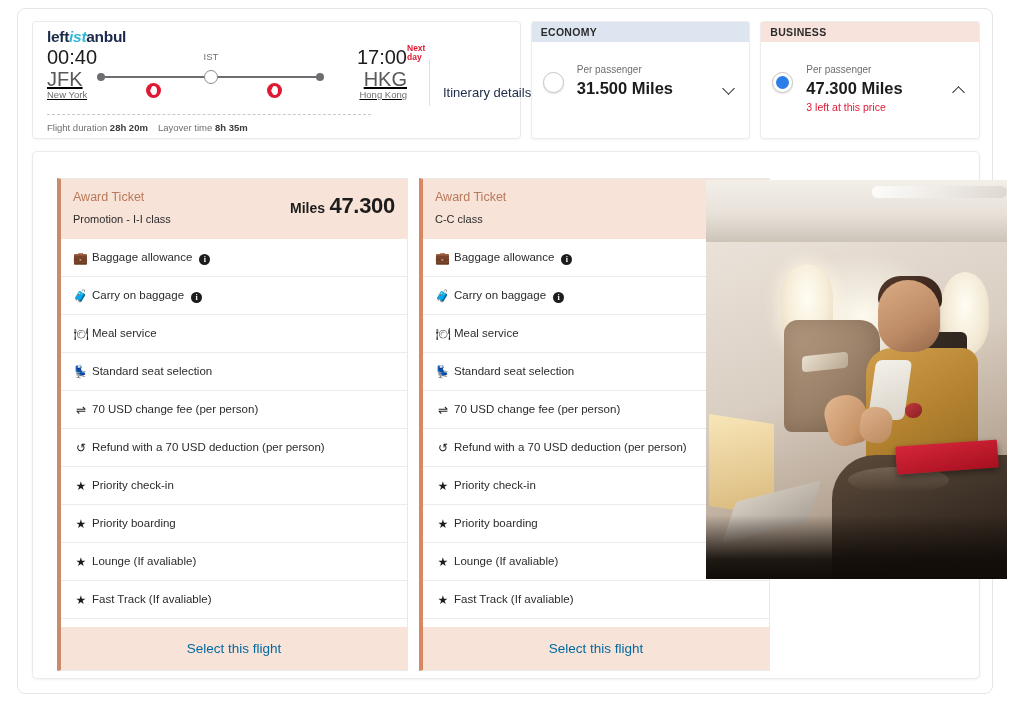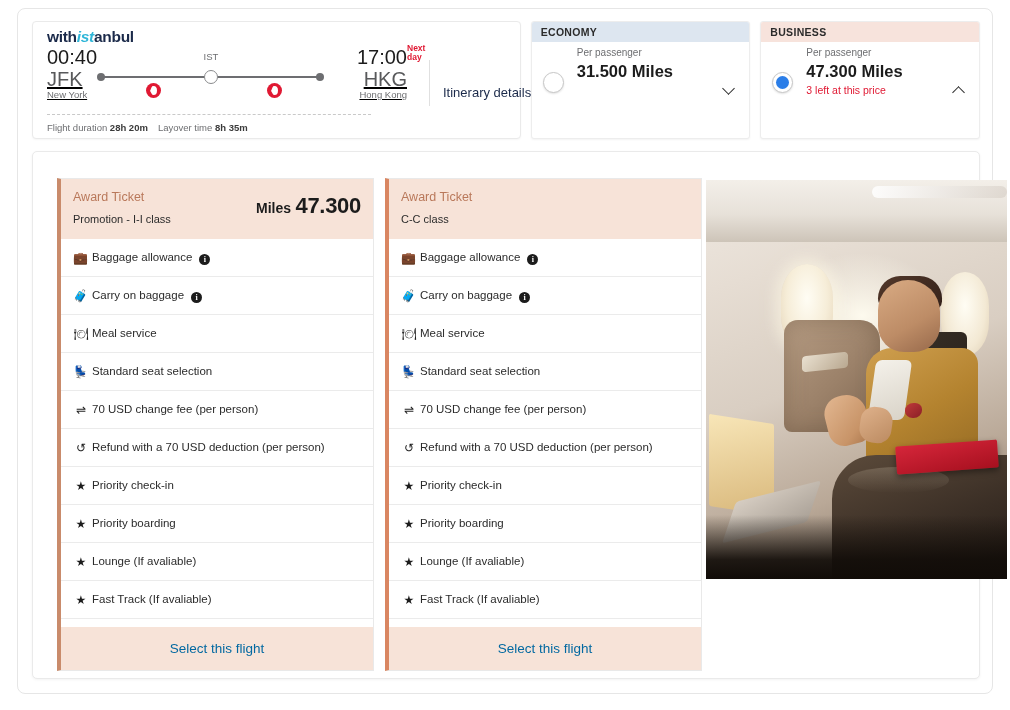--- a/index.html
+++ b/index.html
@@ -196,21 +196,21 @@
     height: 20px;
     font-size: 10.5px;
     font-weight: bold;
     color: #2b2b2b;
     letter-spacing: 0.3px;
     padding: 4px 0 0 9px;
   }
   .fare.economy .fare-head { background: #dde6f0; }
   .fare.business .fare-head { background: #f7e3dc; }
 
-  .fare-body { position: relative; padding-top: 4px; }
+  .fare-body { position: relative; padding-top: 21px; }
 
   .radio {
     position: absolute;
     left: 11px; top: 30px;
     width: 21px; height: 21px;
     border-radius: 50%;
     background: #ffffff;
     border: 1px solid #c7c7c7;
     box-shadow: 0 1px 2px rgba(0,0,0,0.12);
     cursor: pointer;
@@ -266,21 +266,21 @@
   }
 
   .cards {
     position: absolute;
     left: 24px; top: 26px;
     display: flex;
     gap: 11px;
   }
 
   .tcard {
-    width: 317px;
+    width: 351px;
     background: #ffffff;
     border: 1px solid #e9e9e9;
     border-left: 4px solid #c98b6b;
     display: flex;
     flex-direction: column;
   }
   .tcard.second { border-left-color: #d98662; }
 
   .tcard-head {
     background: #f7e3d8;
@@ -493,21 +493,21 @@
   }
 </style>
 </head>
 <body>
 
 <div class="page">
 
   <div class="top-row">
 
     <div class="flight-panel">
-      <div class="logo"><span class="dark">with</span><span class="cyan">ist</span><span class="dark">anbul</span></div>
+      <div class="logo"><span class="dark">left</span><span class="cyan">ist</span><span class="dark">anbul</span></div>
 
       <div class="route">
         <div class="endpoint left">
           <div class="ep-time">00:40</div>
           <div class="ep-code">JFK</div>
           <div class="ep-city">New York</div>
         </div>
 
         <div class="endpoint right">
           <div class="ep-time"><span>17:00</span><span class="nextday"><span>Next</span><br><span>day</span></span></div>

